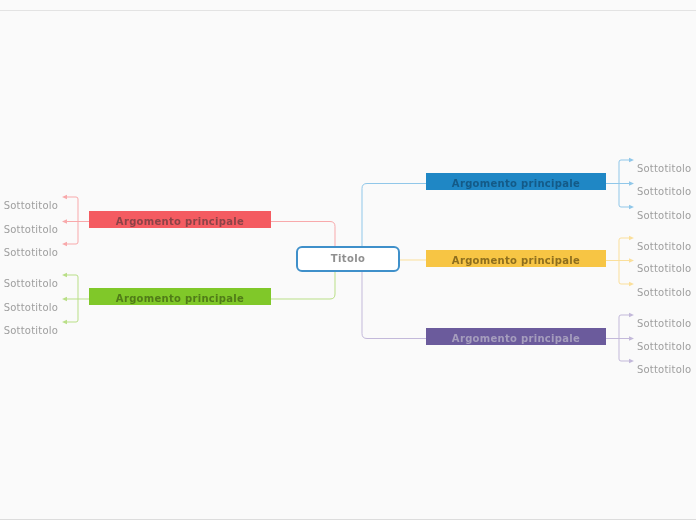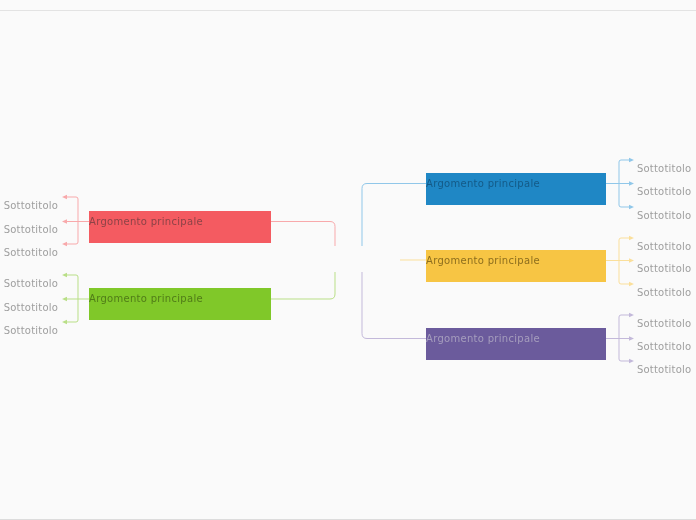--- a/index.html
+++ b/index.html
@@ -8,22 +8,22 @@
     position:relative;width:696px;height:520px;overflow:hidden;
     background:#fafafa;
   }
   .edge-line{position:absolute;left:0;width:696px;height:1px;background:#e3e3e3;}
   .edge-top{top:10px;}
   .edge-bottom{top:519px;background:#dcdcdc;}
   svg.wires{position:absolute;left:0;top:0;}
   svg.wires path.wire{fill:none;stroke-width:1;}
   svg.wires path.arrows{stroke:none;}
   .node{
-    position:absolute;height:32px;line-height:21px;
-    font-size:10px;font-weight:normal;
+    position:absolute;height:17px;line-height:21px;
+    text-align:center;font-size:10px;font-weight:bold;
     letter-spacing:0.3px;cursor:pointer;
   }
   .branch-left{left:89px;width:182px;}
   .branch-right{left:426px;width:180px;}
   .root-node{
     position:absolute;left:296px;top:246px;width:100px;height:22px;
     background:#ffffff;border:2px solid #3f90ca;border-radius:6px;
     line-height:22px;text-align:center;font-size:10px;font-weight:bold;
     letter-spacing:0.4px;cursor:pointer;
   }
@@ -58,20 +58,21 @@
 
     <path class="wire" d="M400 260 H426" style="stroke: rgb(250, 223, 155);"></path>
     <path class="wire" d="M606 260.5 H630 M619 260.5 V240 Q619 238 621 238 H630 M619 260.5 V282 Q619 284 621 284 H630" style="stroke: rgb(250, 223, 155);"></path>
     <path class="arrows" d="M629 235.8 L634 238 L629 240.2 Z M629 258.3 L634 260.5 L629 262.7 Z M629 281.8 L634 284 L629 286.2 Z" style="fill: rgb(250, 223, 155);"></path>
 
     <path class="wire" d="M362 272 V333.5 Q362 338.5 367 338.5 H426" style="stroke: rgb(195, 185, 218);"></path>
     <path class="wire" d="M606 338.5 H630 M619 338.5 V317 Q619 315 621 315 H630 M619 338.5 V359 Q619 361 621 361 H630" style="stroke: rgb(195, 185, 218);"></path>
     <path class="arrows" d="M629 312.8 L634 315 L629 317.2 Z M629 336.3 L634 338.5 L629 340.7 Z M629 358.8 L634 361 L629 363.2 Z" style="fill: rgb(195, 185, 218);"></path>
   </svg>
 
+  <div class="root-node" style="border-color: rgb(63, 144, 202); color: rgb(144, 144, 144); background-color: rgb(255, 255, 255);">Titolo</div>
 
   <div class="node branch-left" style="top: 211px; background-color: rgb(244, 91, 97); color: rgb(140, 67, 71);">Argomento principale</div>
   <div class="node branch-left" style="top: 288px; background-color: rgb(128, 200, 41); color: rgb(80, 124, 24);">Argomento principale</div>
 
   <div class="node branch-right" style="top: 173px; background-color: rgb(31, 135, 197); color: rgb(20, 90, 135);">Argomento principale</div>
   <div class="node branch-right" style="top: 250px; background-color: rgb(247, 197, 68); color: rgb(141, 110, 30);">Argomento principale</div>
   <div class="node branch-right" style="top: 328px; background-color: rgb(107, 91, 156); color: rgb(165, 157, 189);">Argomento principale</div>
 
   <div class="leaf leaf-left" style="top: 189px; color: rgb(158, 158, 158);">Sottotitolo</div>
   <div class="leaf leaf-left" style="top: 213px; color: rgb(158, 158, 158);">Sottotitolo</div>

